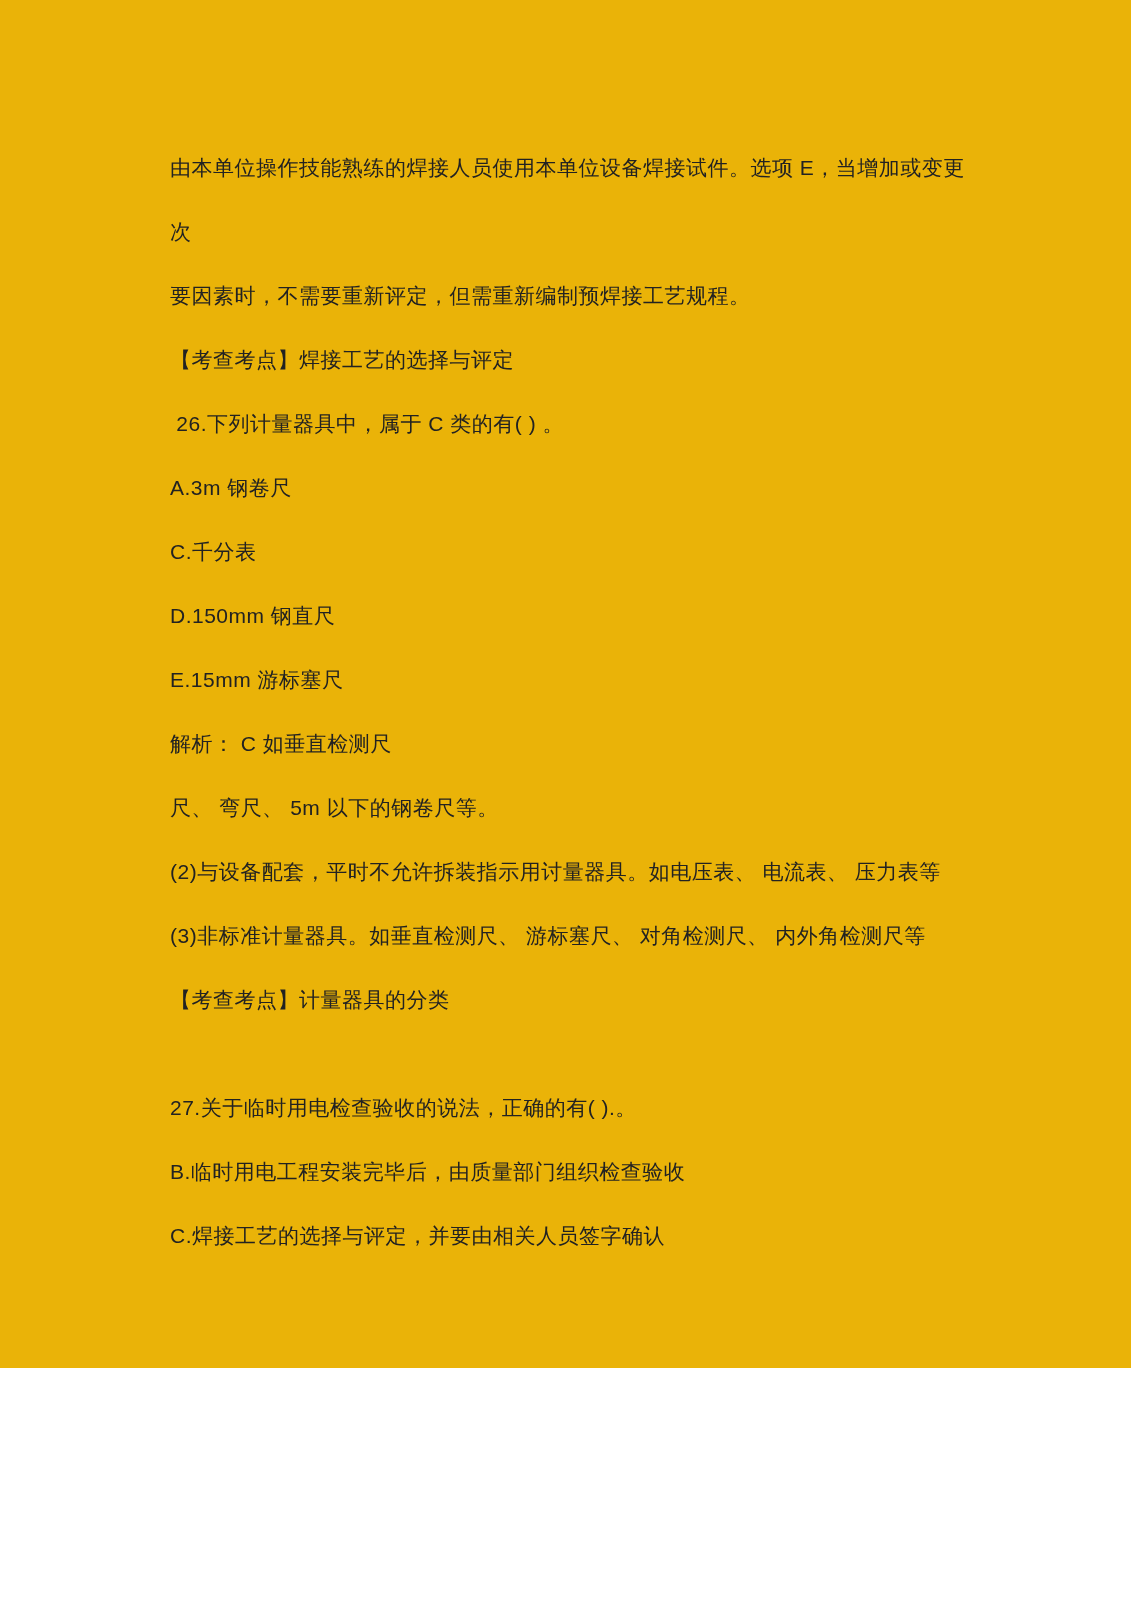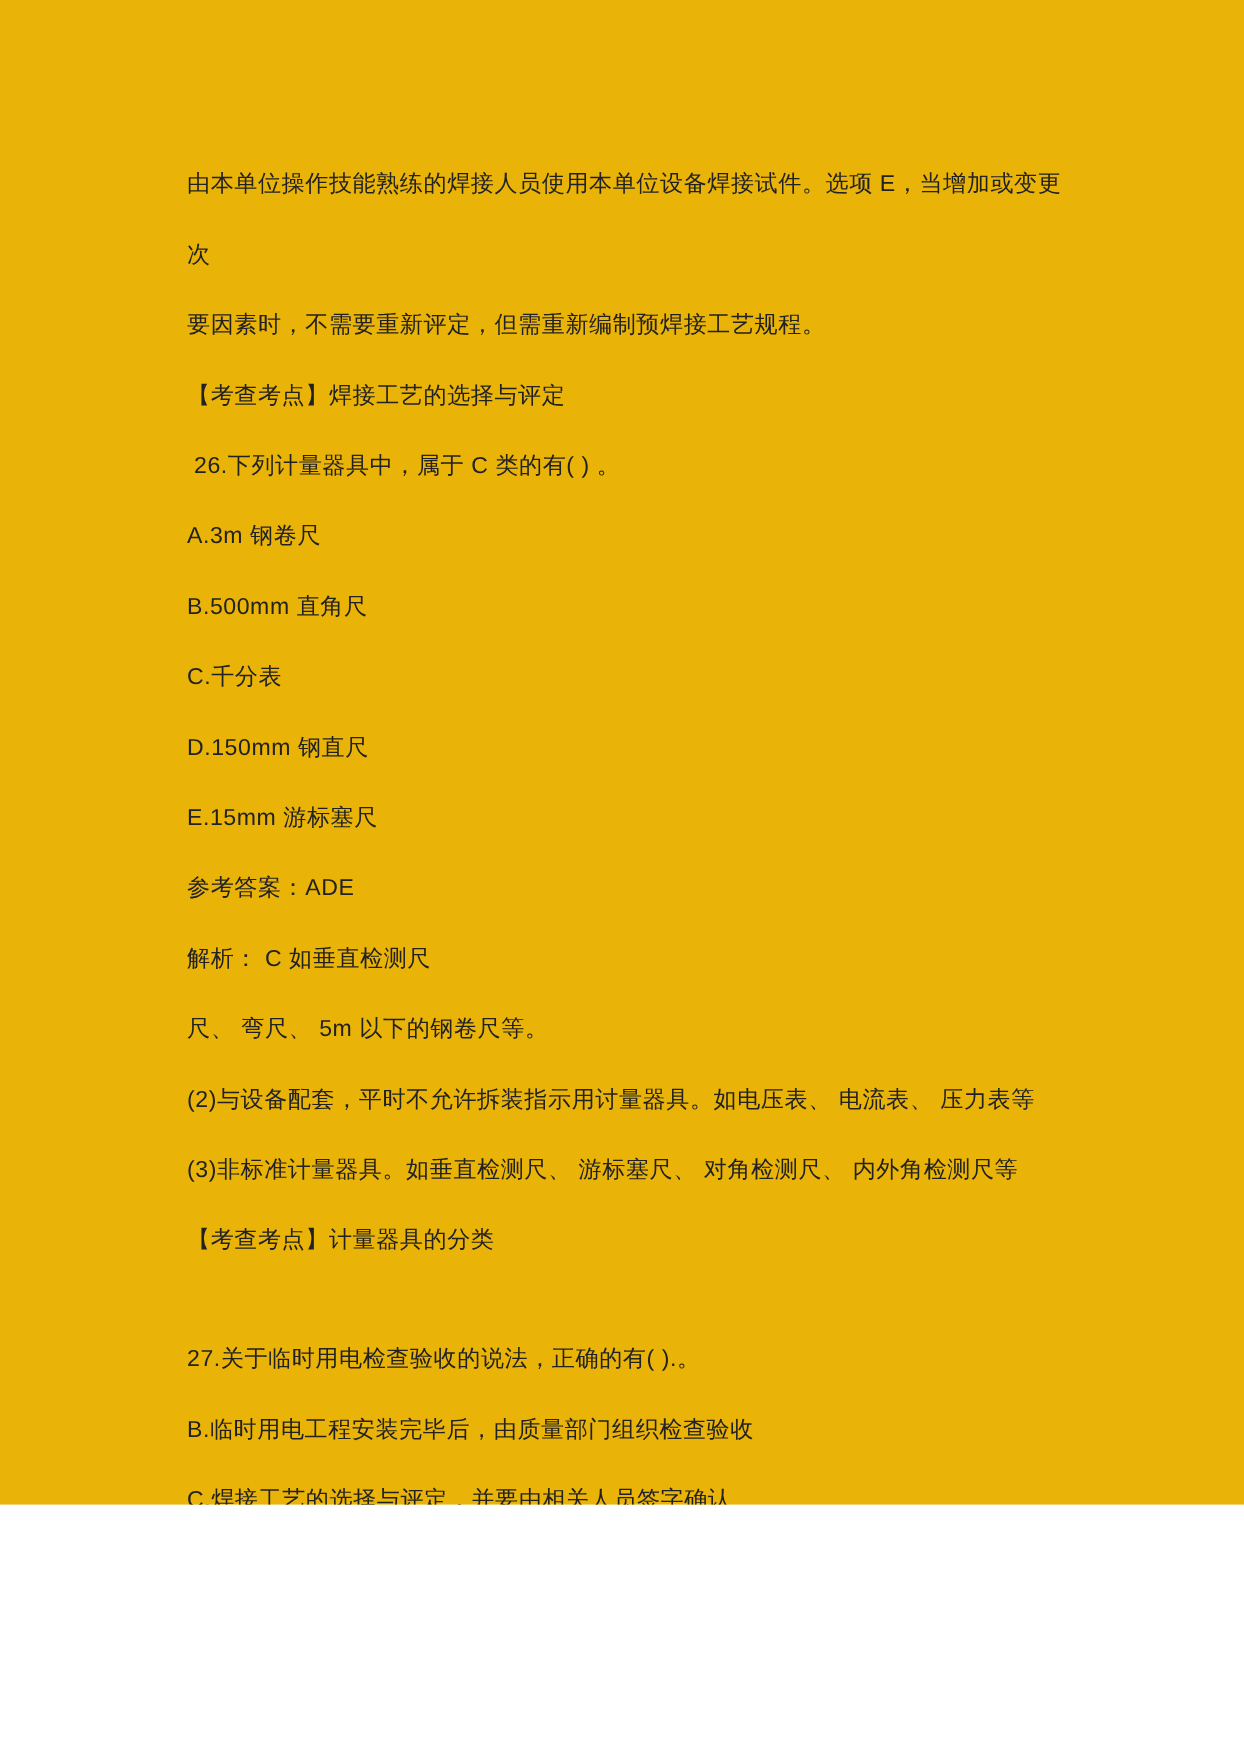--- a/index.html
+++ b/index.html
@@ -40,25 +40,23 @@
 
 <div class="page">
   <div class="doc-content">
 
     <p class="line">由本单位操作技能熟练的焊接人员使用本单位设备焊接试件。选项 E，当增加或变更次</p>
     <p class="line">要因素时，不需要重新评定，但需重新编制预焊接工艺规程。</p>
     <p class="line">【考查考点】焊接工艺的选择与评定</p>
 
     <p class="line"> 26.下列计量器具中，属于 C 类的有( ) 。</p>
     <p class="line">A.3m 钢卷尺</p>
-    <p class="line">B.500mm 直角尺</p>
     <p class="line">C.千分表</p>
     <p class="line">D.150mm 钢直尺</p>
     <p class="line">E.15mm 游标塞尺</p>
-    <p class="line">参考答案：ADE</p>
     <p class="line">解析： C 如垂直检测尺</p>
     <p class="line">尺、 弯尺、 5m 以下的钢卷尺等。</p>
     <p class="line">(2)与设备配套，平时不允许拆装指示用讨量器具。如电压表、 电流表、 压力表等</p>
     <p class="line">(3)非标准计量器具。如垂直检测尺、 游标塞尺、 对角检测尺、 内外角检测尺等</p>
     <p class="line">【考查考点】计量器具的分类</p>
 
     <div class="section-gap"></div>
 
     <p class="line">27.关于临时用电检查验收的说法，正确的有( ).。</p>
     <p class="line">B.临时用电工程安装完毕后，由质量部门组织检查验收</p>

